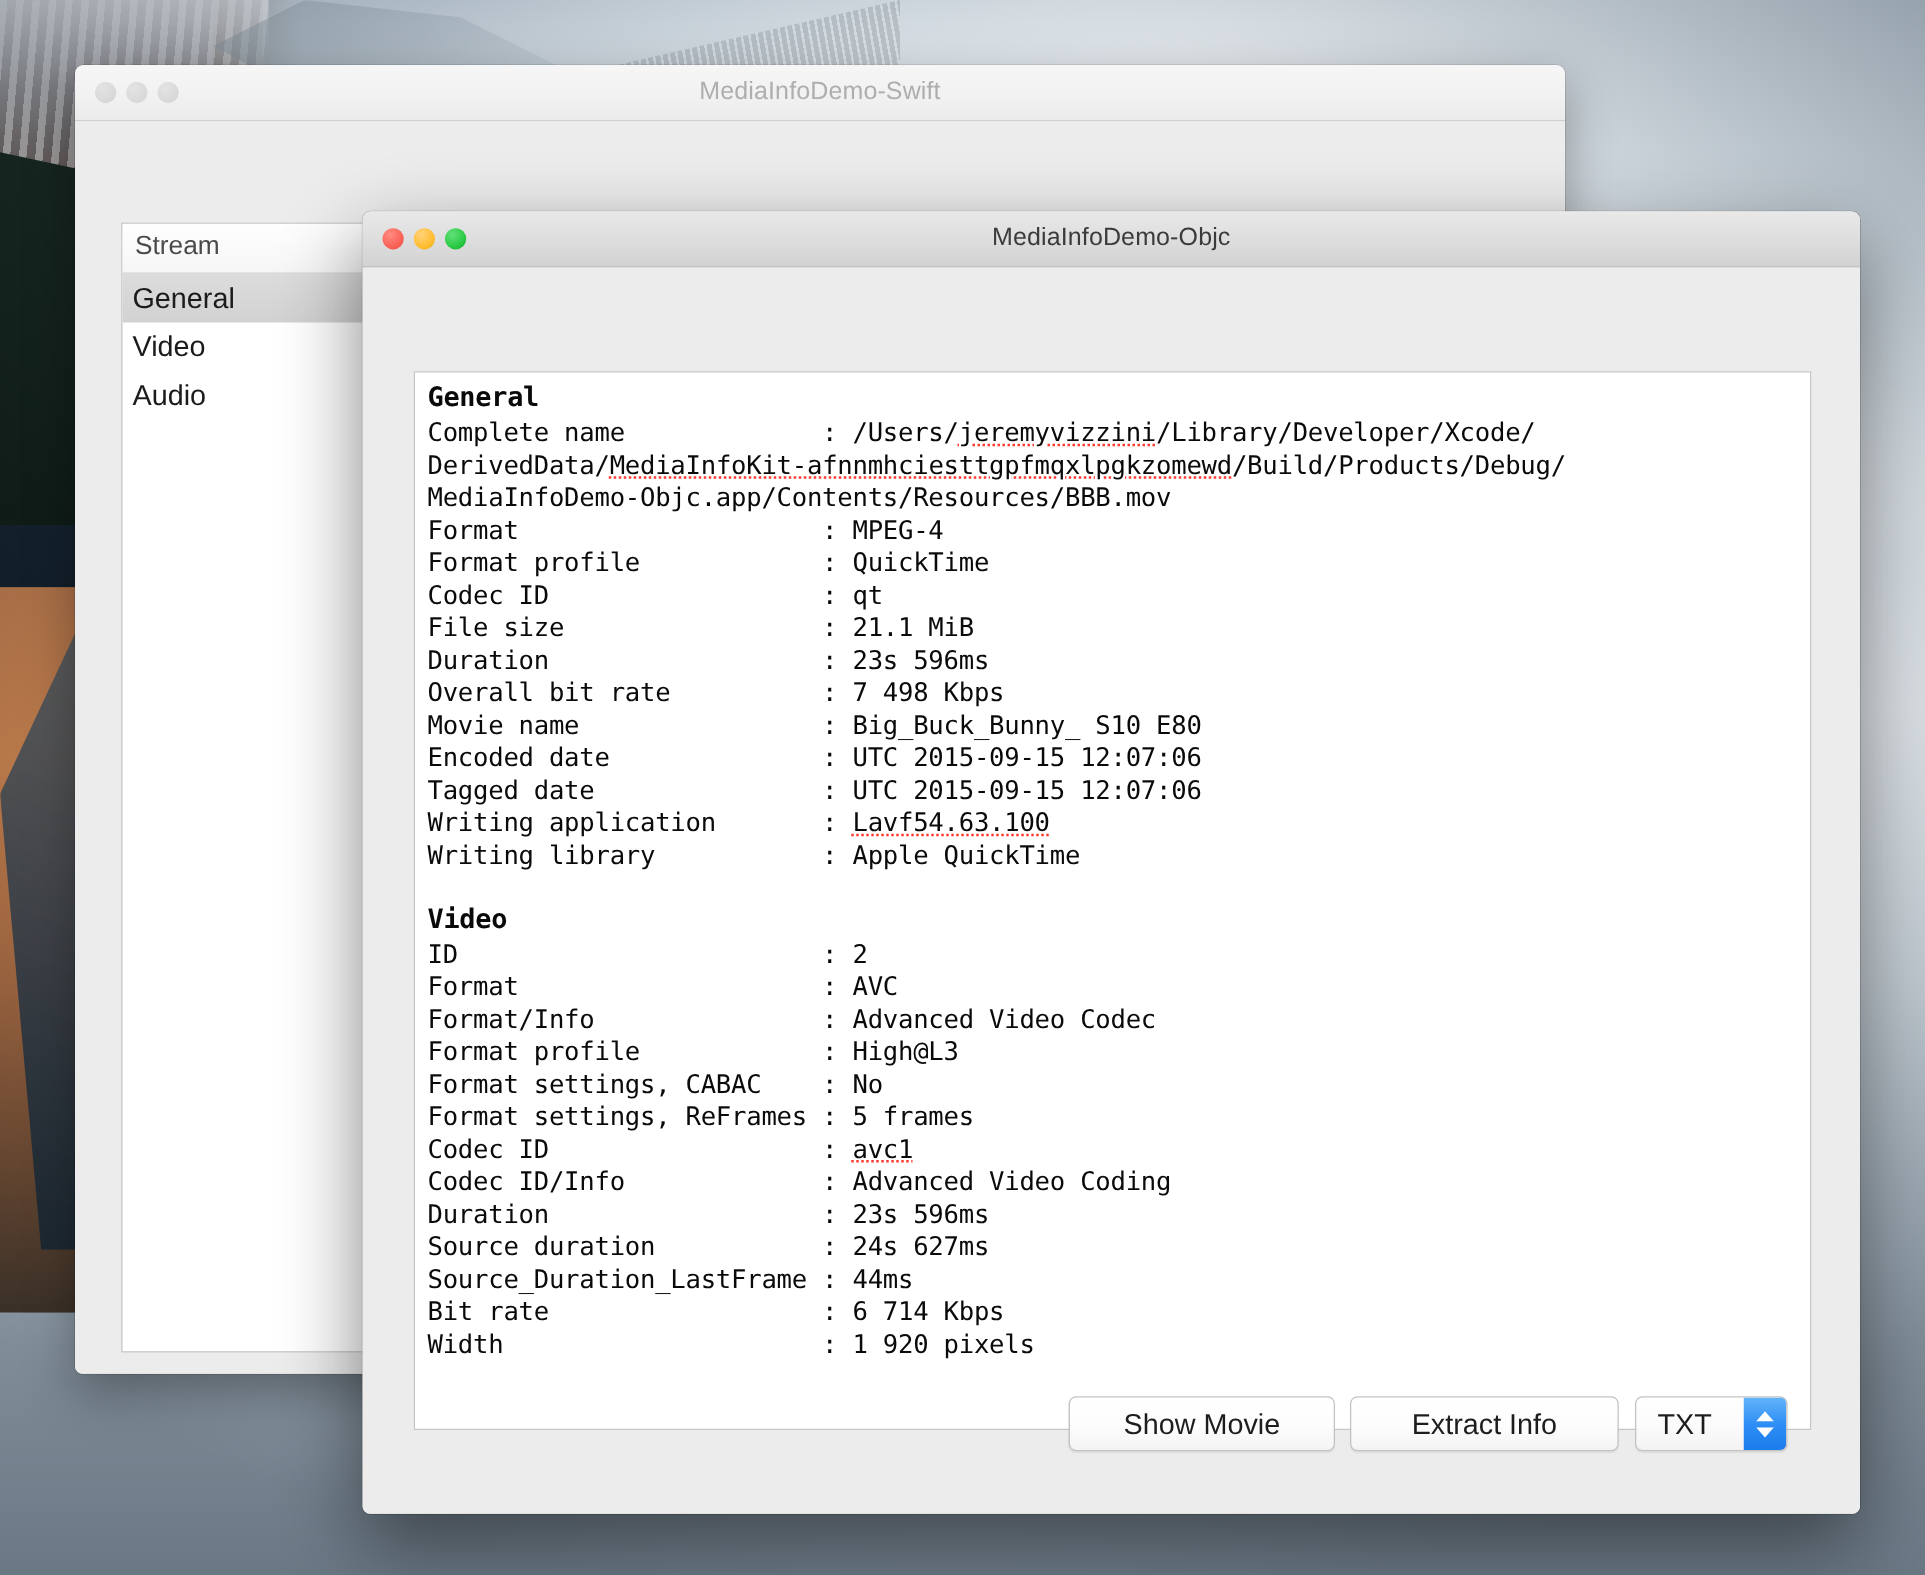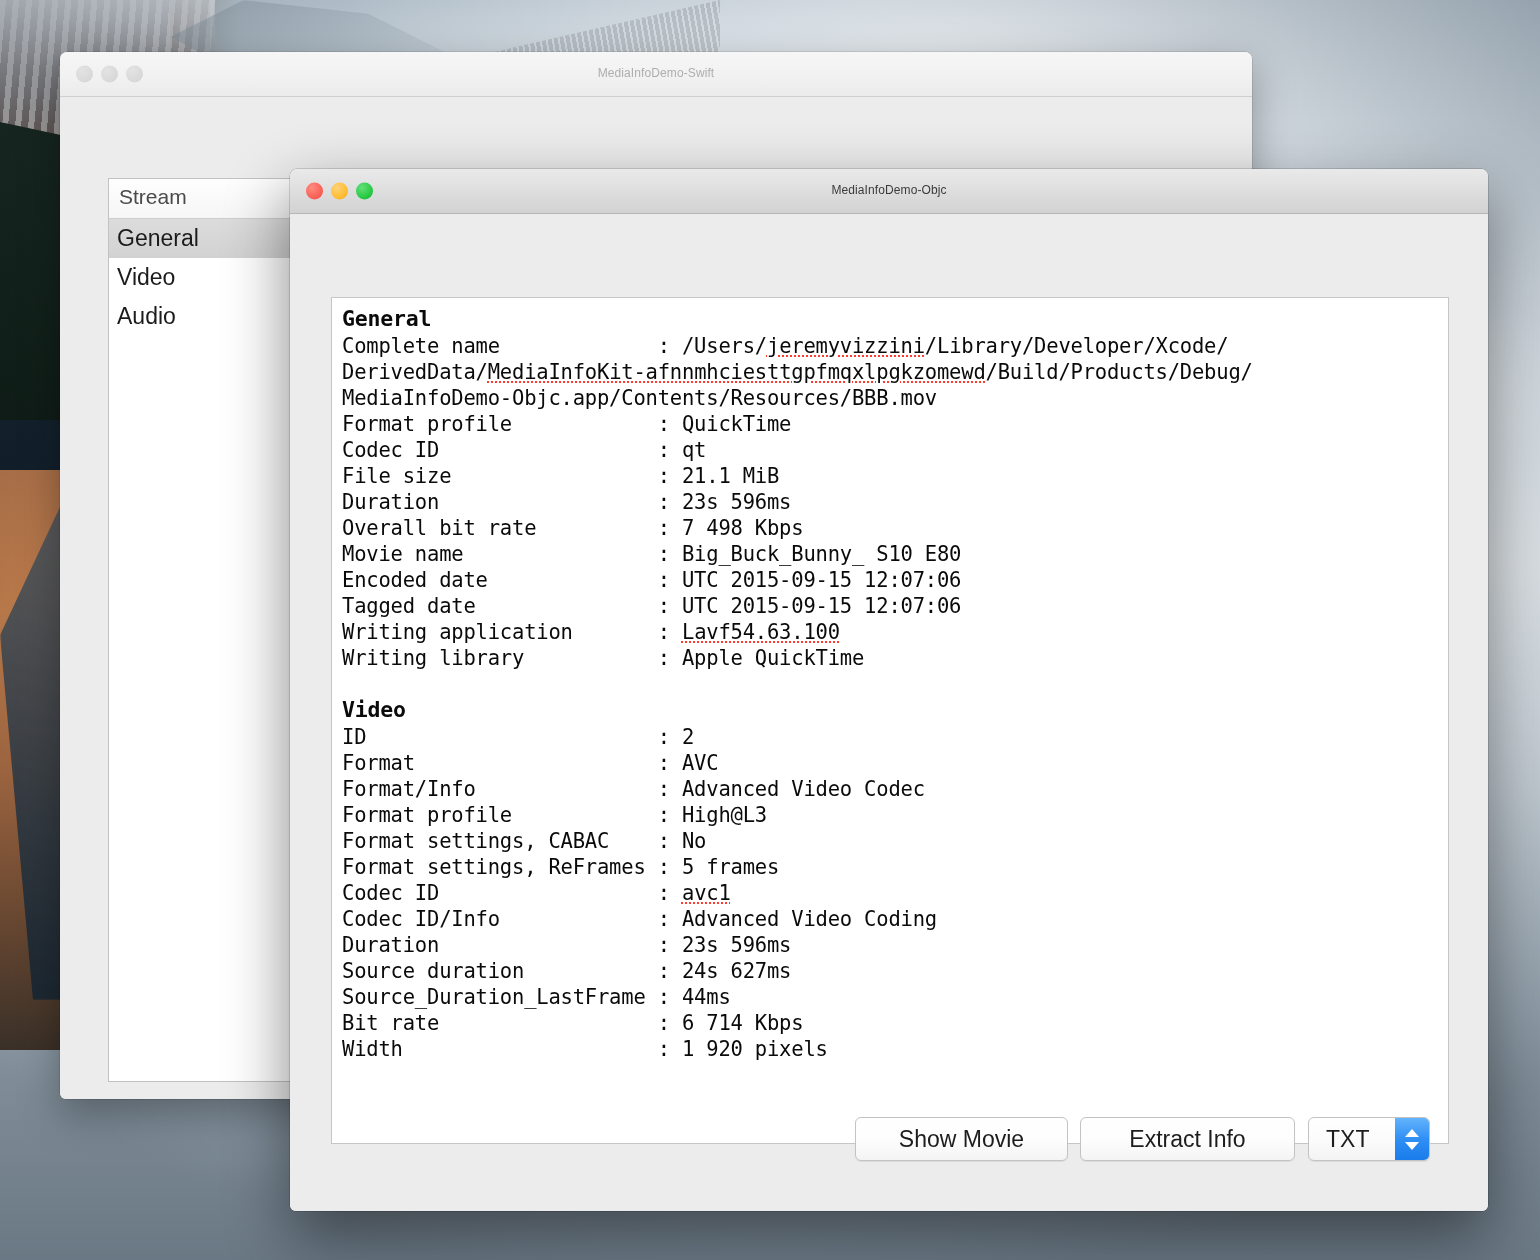--- a/index.html
+++ b/index.html
@@ -114,21 +114,21 @@
   }
   .titlebar.inactive {
     background: linear-gradient(180deg, #f6f6f6 0%, #f1f1f1 60%, #ebebeb 100%);
     border-bottom: 1px solid #cfcfcf;
   }
   .title {
     position: absolute;
     left: 0; right: 0; top: 0;
     line-height: 43px;
     text-align: center;
-    font-size: 12px;
+    font-size: 20px;
     color: #3b3b3d;
     letter-spacing: .1px;
   }
   .title.inactive { color: #aeaeae; }
 
   .lights {
     position: absolute;
     left: 16px; top: 50%;
     transform: translateY(-50%);
     display: flex;
@@ -146,21 +146,20 @@
 
   
   #win-back { left: 60px; top: 52px; width: 1192px; height: 1047px; }
   #win-back .body { height: calc(100% - 44px); background: #ececec; position: relative; }
 
   .tableview {
     position: absolute;
     background: #fff;
     border: 1px solid #c2c2c2;
     overflow: hidden;
-    margin-left: 11px;
   }
   #stream-table { left: 37px; top: 81px; width: 248px; height: 902px; }
   #kv-table     { left: 305px; top: 81px; width: 851px; height: 902px; }
 
   .th-row {
     display: flex;
     height: 39px;
     background: linear-gradient(180deg, #fefefe 0%, #f6f6f6 100%);
     border-bottom: 1px solid #cdcdcd;
   }
@@ -342,20 +341,21 @@
       </div>
       <div class="title">MediaInfoDemo-Objc</div>
     </div>
 
     <div class="body">
 
       <div id="info-scroll">
         <div id="info-text"><span class="sec-head">General</span><span>Complete name             : /Users/<span class="misspell">jeremyvizzini</span>/Library/Developer/Xcode/
 DerivedData/<span class="misspell">MediaInfoKit-afnnmhciesttgpfmqxlpgkzomewd</span>/Build/Products/Debug/
 MediaInfoDemo-Objc.app/Contents/Resources/BBB.mov
+</span><span>Format                    : MPEG-4
 </span><span>Format profile            : QuickTime
 </span><span>Codec ID                  : qt
 </span><span>File size                 : 21.1 MiB
 </span><span>Duration                  : 23s 596ms
 </span><span>Overall bit rate          : 7 498 Kbps
 </span><span>Movie name                : Big_Buck_Bunny_ S10 E80
 </span><span>Encoded date              : UTC 2015-09-15 12:07:06
 </span><span>Tagged date               : UTC 2015-09-15 12:07:06
 </span><span>Writing application       : <span class="misspell">Lavf54.63.100</span>
 </span><span>Writing library           : Apple QuickTime

